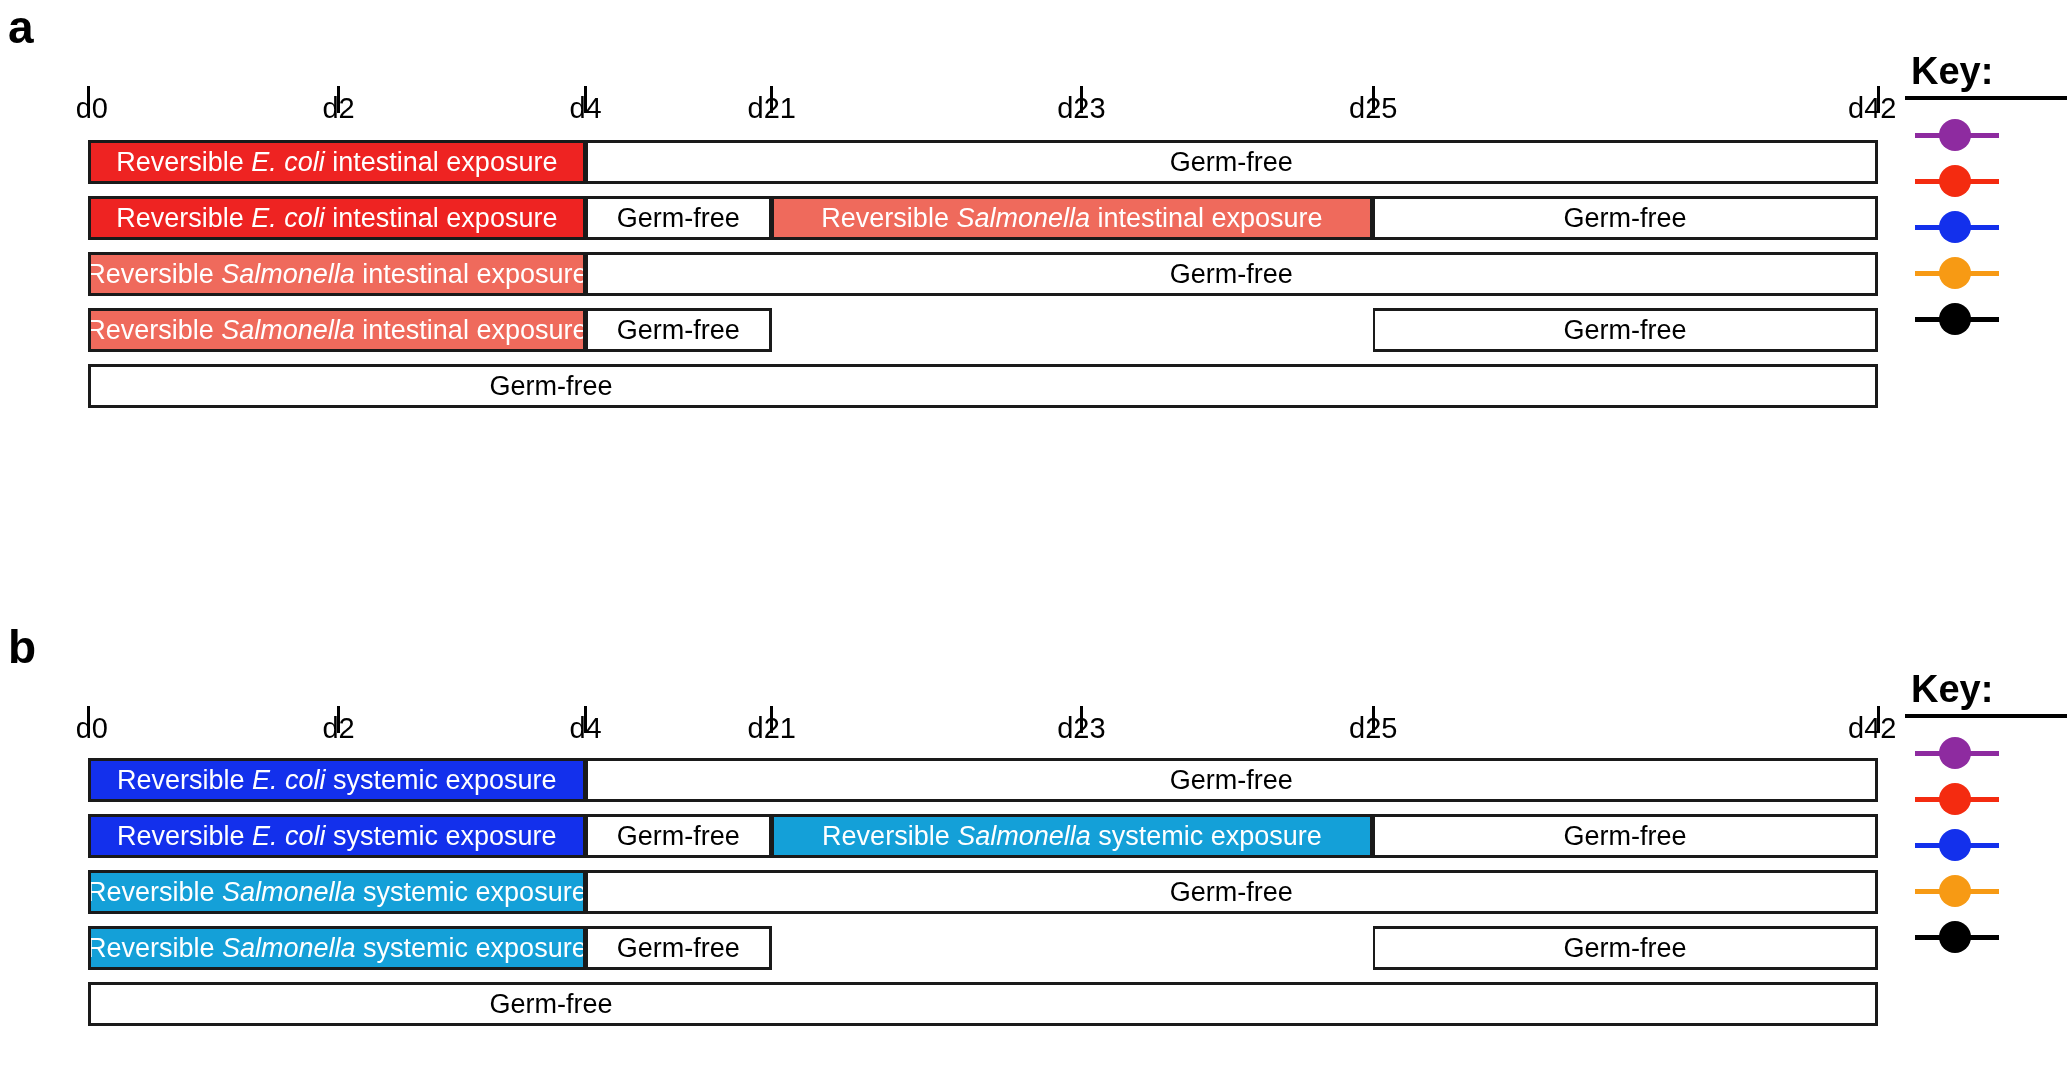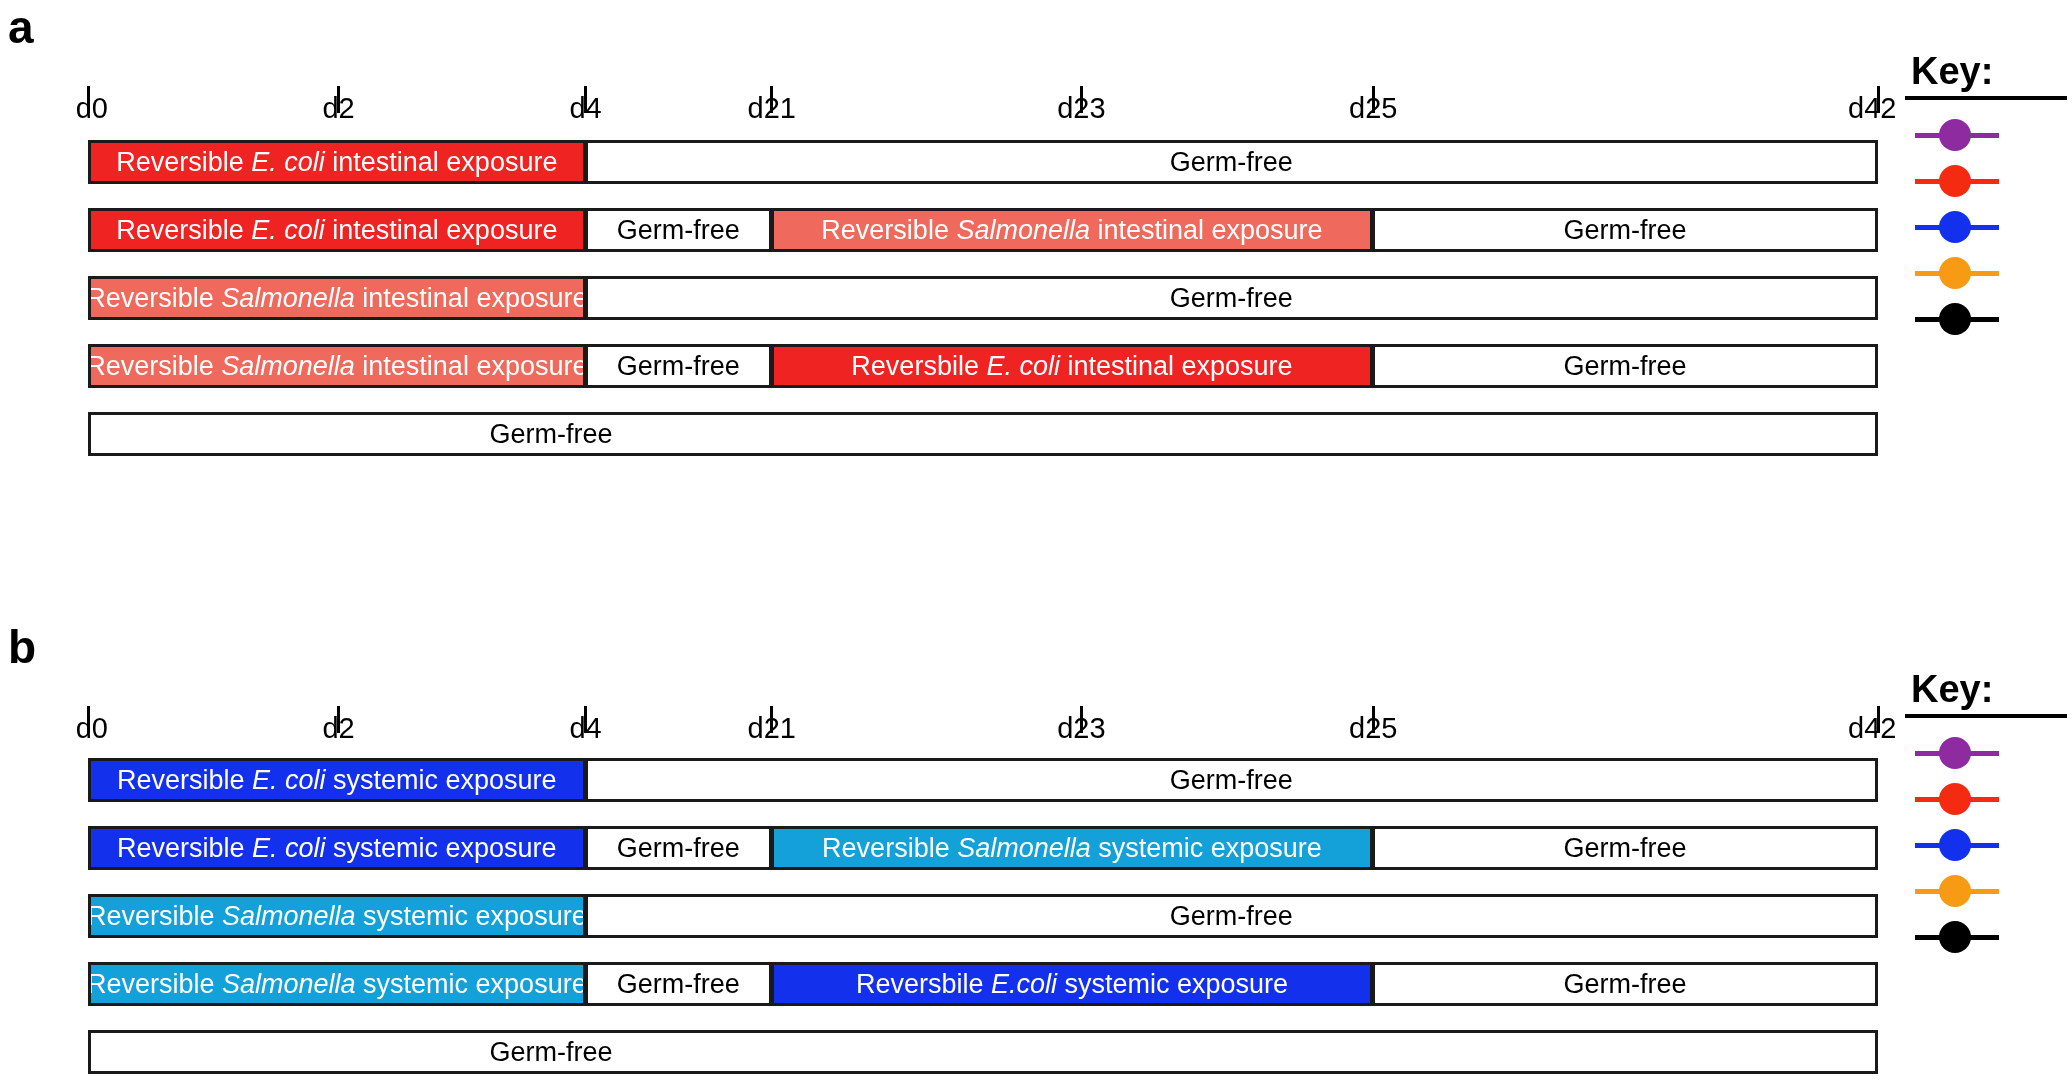--- a/index.html
+++ b/index.html
@@ -65,21 +65,21 @@
     position: absolute;
     left: 88px;
     width: 1790px;
   }
   #panel-a .rows { top: 140px; }
   #panel-b .rows { top: 138px; }
 
   .row {
     position: relative;
     height: 48px;
-    margin-bottom: 20px;
+    margin-bottom: 8px;
     box-sizing: border-box;
   }
   .seg {
     position: absolute;
     top: 0;
     height: 44px;
     box-sizing: border-box;
     border: 3px solid #1a1a1a;
     display: flex;
     align-items: center;
@@ -195,23 +195,20 @@
           <span class="seg-label">Germ-free</span>
         </div>
       </div>
       <div class="row">
         <div class="seg c-salred" style="left: 0%; width: 27.8%;">
           <span class="seg-label">Reversible <i>Salmonella</i> intestinal exposure</span>
         </div>
         <div class="seg c-white join-left" style="left: 27.8%; width: 10.4%;">
           <span class="seg-label">Germ-free</span>
         </div>
-        <div class="seg c-red join-left" style="left: 38.2%; width: 33.6%;">
-          <span class="seg-label">Reversbile <i>E. coli</i> intestinal exposure</span>
-        </div>
         <div class="seg c-white join-left" style="left: 71.8%; width: 28.2%;">
           <span class="seg-label">Germ-free</span>
         </div>
       </div>
       <div class="row">
         <div class="seg c-white" style="left: 0%; width: 100%; justify-content: flex-start;">
           <span style="display: inline-block; width: 22%;"></span>
           <span class="seg-label">Germ-free</span>
         </div>
       </div>
@@ -293,23 +290,20 @@
           <span class="seg-label">Germ-free</span>
         </div>
       </div>
       <div class="row">
         <div class="seg c-salblue" style="left: 0%; width: 27.8%;">
           <span class="seg-label">Reversible <i>Salmonella</i> systemic exposure</span>
         </div>
         <div class="seg c-white join-left" style="left: 27.8%; width: 10.4%;">
           <span class="seg-label">Germ-free</span>
         </div>
-        <div class="seg c-blue join-left" style="left: 38.2%; width: 33.6%;">
-          <span class="seg-label">Reversbile <i>E.coli</i> systemic exposure</span>
-        </div>
         <div class="seg c-white join-left" style="left: 71.8%; width: 28.2%;">
           <span class="seg-label">Germ-free</span>
         </div>
       </div>
       <div class="row">
         <div class="seg c-white" style="left: 0%; width: 100%; justify-content: flex-start;">
           <span style="display: inline-block; width: 22%;"></span>
           <span class="seg-label">Germ-free</span>
         </div>
       </div>

